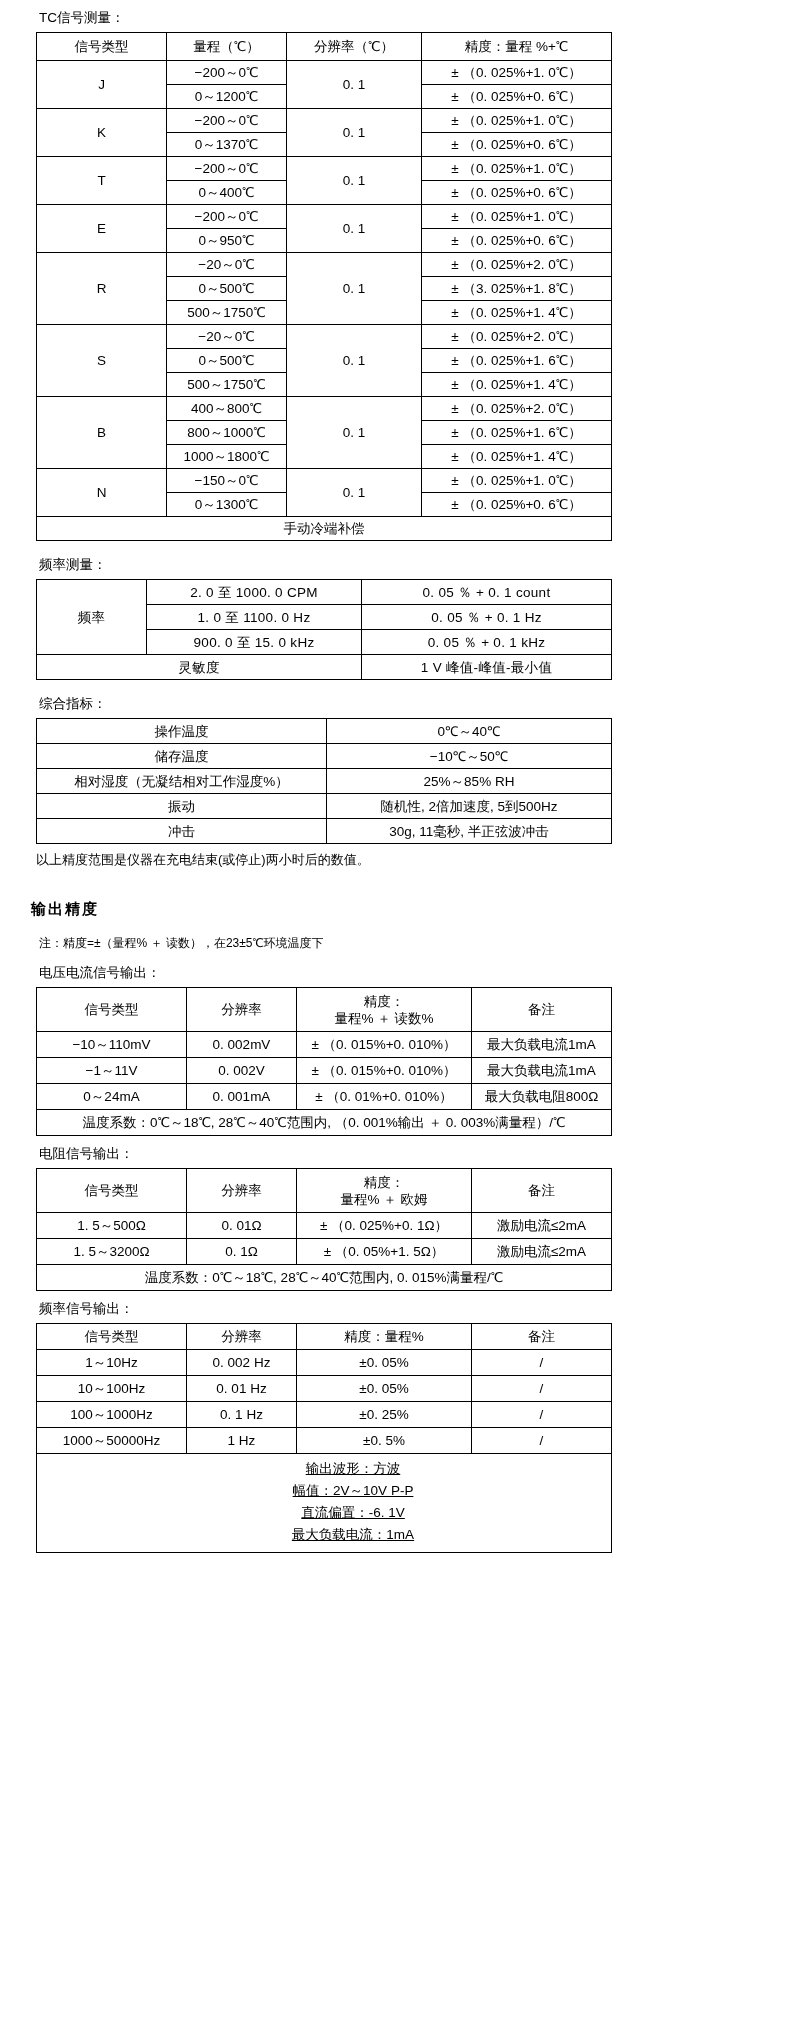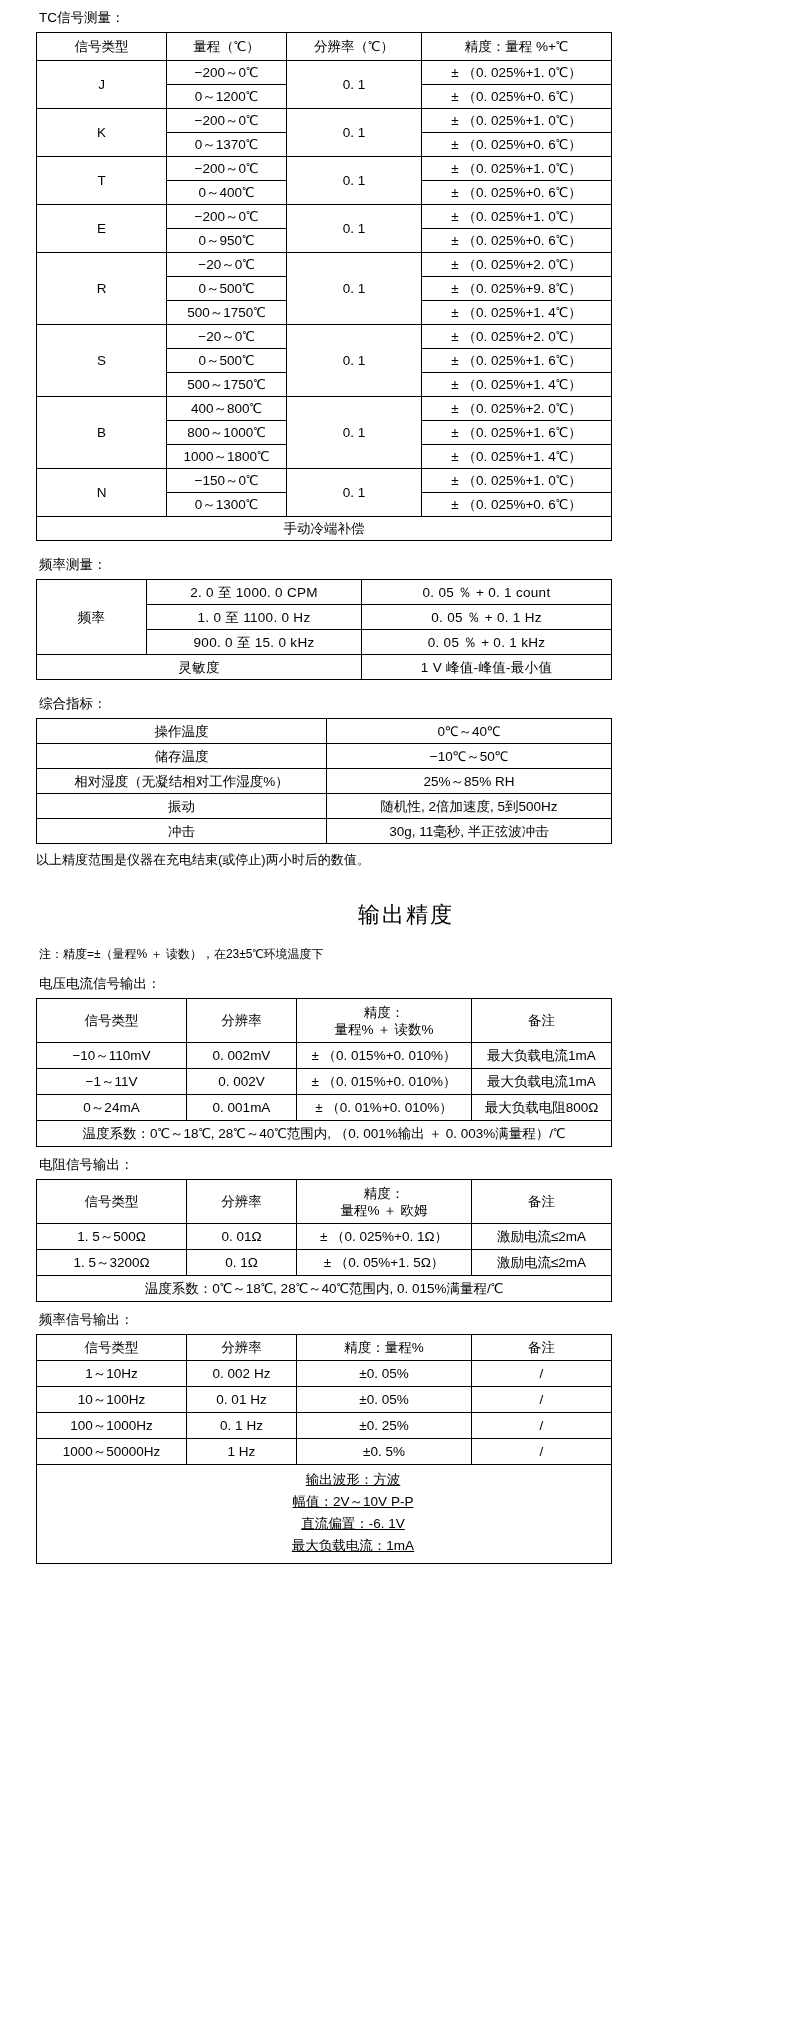--- a/index.html
+++ b/index.html
@@ -58,23 +58,23 @@
   
   #comp-table { width: 575px; margin-left: 5px; border-radius: 32px; }
   #comp-table td { height: 25px; }
 
   .note-line {
     font-size: 13px;
     line-height: 20px;
     margin: 6px 0 0 5px;
   }
   h2.big-title {
-    text-align: center;
-    font-size: 22px;
-    font-weight: normal;
+    text-align: left;
+    font-size: 15px;
+    font-weight: bold;
     letter-spacing: 2px;
     margin: 30px 0 14px 0;
   }
   .note2 {
     font-size: 12px;
     margin: 0 0 10px 8px;
     line-height: 20px;
   }
 
   
@@ -163,21 +163,21 @@
       </tr>
 
       <tr>
         <td rowspan="3">R</td>
         <td>−20～0℃</td>
         <td rowspan="3">0. 1</td>
         <td>± （0. 025%+2. 0℃）</td>
       </tr>
       <tr>
         <td>0～500℃</td>
-        <td>± （0. 025%+9. 8℃）</td>
+        <td>± （3. 025%+1. 8℃）</td>
       </tr>
       <tr>
         <td>500～1750℃</td>
         <td>± （0. 025%+1. 4℃）</td>
       </tr>
 
       <tr>
         <td rowspan="3">S</td>
         <td>−20～0℃</td>
         <td rowspan="3">0. 1</td>

